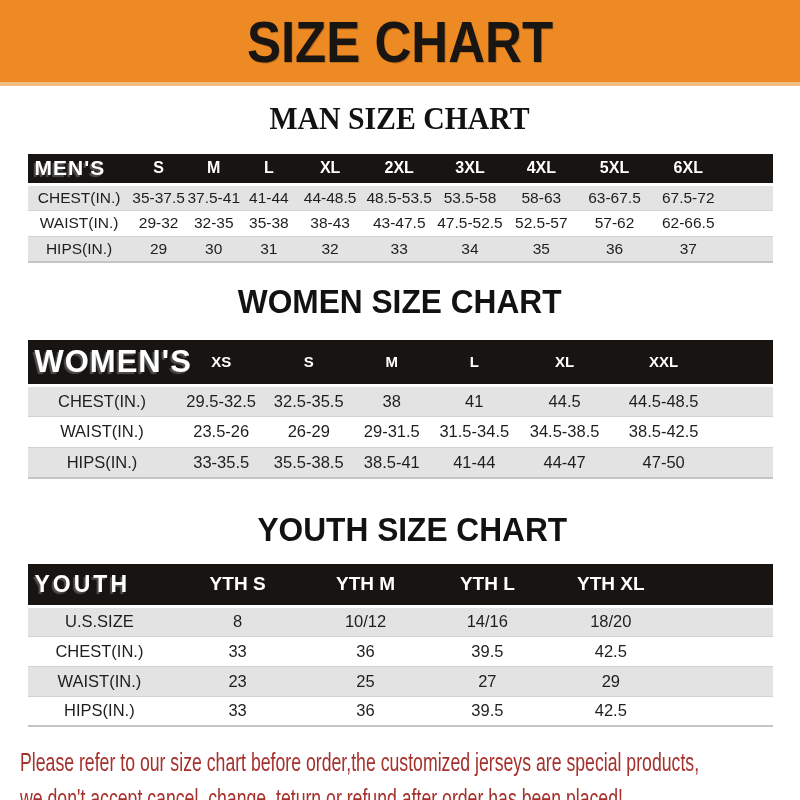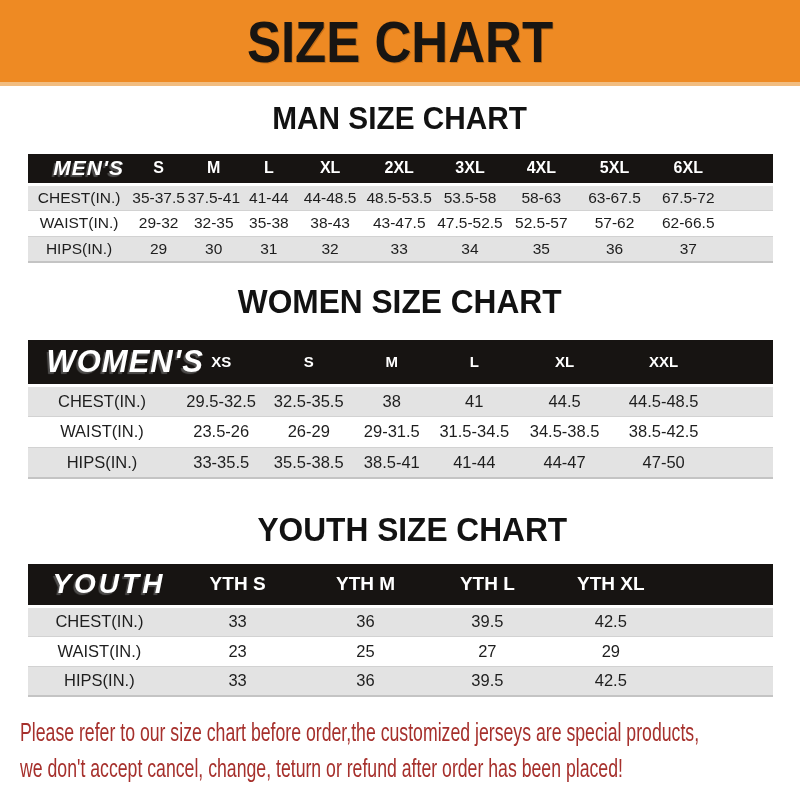--- a/index.html
+++ b/index.html
@@ -32,21 +32,21 @@
     text-align: center;
     white-space: nowrap;
   }
   .section-title span {
     display: inline-block;
     font-weight: bold;
     color: #121212;
     transform: scaleX(0.96);
     letter-spacing: 0px;
   }
-  .section-title.man   { margin-top: 15px; }
+  .section-title.man   { margin-top: 15px; font-family: Liberation Serif, serif; }
   .section-title.man span   { font-size: 31px; }
   .section-title.women { margin-top: 20px; }
   .section-title.women span { font-size: 33px; }
   .section-title.youth { margin-top: 32px; padding-left: 24px; }
   .section-title.youth span { font-size: 33px; }
   
   table.size-table {
     width: 745px;
     margin: 0 auto;
     border-collapse: collapse;
@@ -56,33 +56,32 @@
   table.women { margin-top: 19px; }
   table.youth { margin-top: 15px; }
   .size-table th {
     background: #171412;
     color: #ffffff;
     font-weight: bold;
     text-align: center;
     border-bottom: 3px solid #ffffff;
   }
   .size-table th.bar-label {
-    text-align: center;
-    padding-left: 19px;
+    text-align: left;
+    padding-left: 7px;
     letter-spacing: 1px;
     text-shadow: -2px 2px 1px rgba(125,125,125,0.55);
     white-space: nowrap;
-    font-style: italic;
   }
   table.men   th { height: 30px; font-size: 16px; }
   table.men   th.bar-label { font-size: 21px; }
   table.women th { height: 45px; font-size: 15px; }
   table.women th.bar-label { font-size: 31px; }
   table.youth th { height: 42px; font-size: 19px; }
-  table.youth th.bar-label { font-size: 28px; letter-spacing: 3px; }
+  table.youth th.bar-label { font-size: 23px; letter-spacing: 3px; }
   .size-table td {
     text-align: center;
     color: #1e1e1e;
     white-space: nowrap;
   }
   table.men   td { height: 26px; font-size: 15.5px; }
   table.women td { height: 31px; font-size: 16.5px; }
   table.youth td { height: 30px; font-size: 16.5px; }
   .size-table tbody tr:nth-child(odd)  { background: #e3e3e3; }
   .size-table tbody tr:nth-child(even) { background: #ffffff; }
@@ -264,20 +263,28 @@
       <th class="bar-label">YOUTH</th>
       <th>YTH S</th>
       <th>YTH M</th>
       <th>YTH L</th>
       <th>YTH XL</th>
       <th></th>
     </tr>
   </thead>
   <tbody>
     <tr>
+      <td>U.S.SIZE</td>
+      <td>8</td>
+      <td>10/12</td>
+      <td>14/16</td>
+      <td>18/20</td>
+      <td></td>
+    </tr>
+    <tr>
       <td>CHEST(IN.)</td>
       <td>33</td>
       <td>36</td>
       <td>39.5</td>
       <td>42.5</td>
       <td></td>
     </tr>
     <tr>
       <td>WAIST(IN.)</td>
       <td>23</td>

